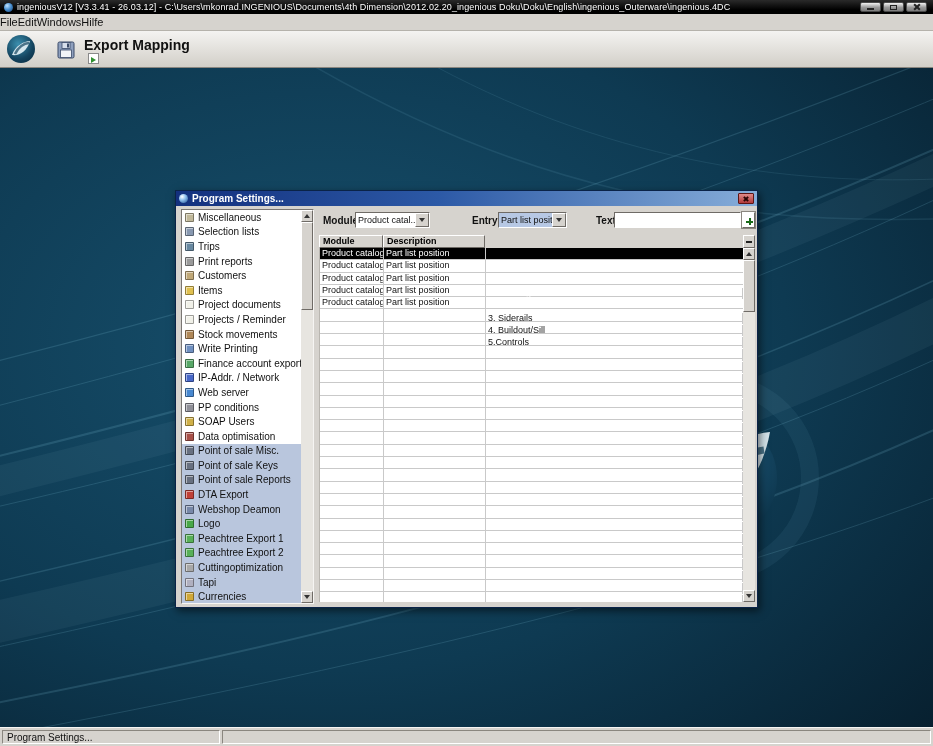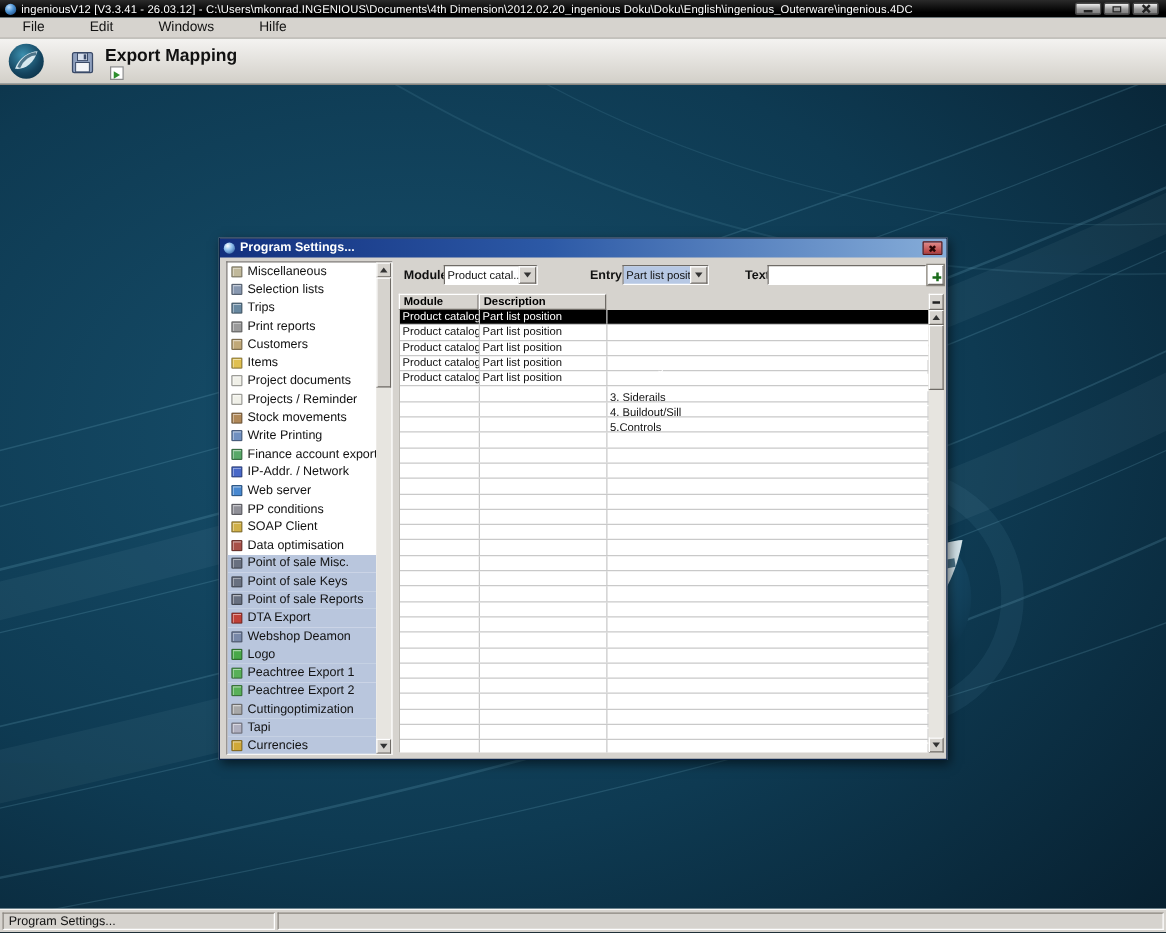--- a/index.html
+++ b/index.html
@@ -18,21 +18,21 @@
     background:linear-gradient(#f2f2f2,#9a9a9a 55%,#7c7c7c); display:flex; align-items:center; justify-content:center; }
   .glyph-min { width:7px; height:2px; background:#222; margin-top:3px; }
   .glyph-max { width:7px; height:5px; border:1px solid #222; }
   .glyph-x { position:relative; width:8px; height:8px; }
   .glyph-x::before,.glyph-x::after { content:""; position:absolute; left:3px; top:0; width:2px; height:8px; background:#222; }
   .glyph-x::before { transform:rotate(45deg); } .glyph-x::after { transform:rotate(-45deg); }
 
   
   .menubar { position:absolute; left:0; top:14px; width:933px; height:17px; background:#d6d3ce;
     border-bottom:1px solid #b5b2ab; display:flex; align-items:center; }
-  .menu-item { font-size:11px; color:#111; padding:0 18px; line-height:17px; }
+  .menu-item { font-size:11px; color:#111; padding:0 0; line-height:17px; }
 
   
   .toolbar { position:absolute; left:0; top:31px; width:933px; height:37px;
     background:linear-gradient(#f4f3f1,#d2cfc8); border-bottom:1px solid #8a867f; }
   .tb-logo { position:absolute; left:5px; top:2px; width:32px; height:32px; }
   .tb-save { position:absolute; left:55px; top:8px; width:22px; height:22px; }
   .export-mapping { position:absolute; left:84px; top:5px; }
   .em-label { font-size:14px; font-weight:bold; color:#111; }
   .em-icon { position:absolute; left:4px; top:17px; width:11px; height:11px; background:#fff;
     border:1px solid #8a8a8a; }
@@ -278,21 +278,21 @@
               <li class="sb-item">
                 <span class="sb-icon" style="background: rgb(72, 136, 208);"></span>
                 <span class="sb-label">Web server</span>
               </li>
               <li class="sb-item">
                 <span class="sb-icon" style="background: rgb(144, 144, 152);"></span>
                 <span class="sb-label">PP conditions</span>
               </li>
               <li class="sb-item">
                 <span class="sb-icon" style="background: rgb(208, 176, 72);"></span>
-                <span class="sb-label">SOAP Client</span>
+                <span class="sb-label">SOAP Users</span>
               </li>
               <li class="sb-item">
                 <span class="sb-icon" style="background: rgb(168, 80, 72);"></span>
                 <span class="sb-label">Data optimisation</span>
               </li>
               <li class="sb-item hl">
                 <span class="sb-icon" style="background: rgb(104, 112, 128);"></span>
                 <span class="sb-label">Point of sale Misc.</span>
               </li>
               <li class="sb-item hl">

